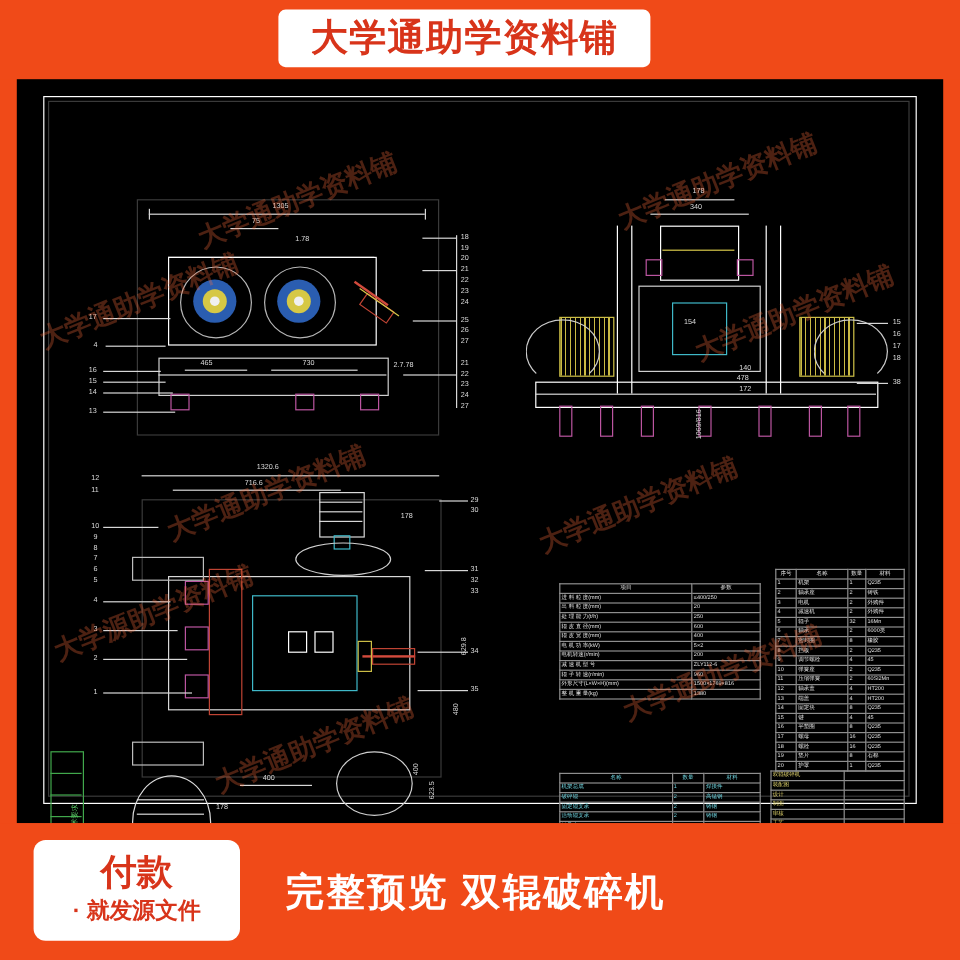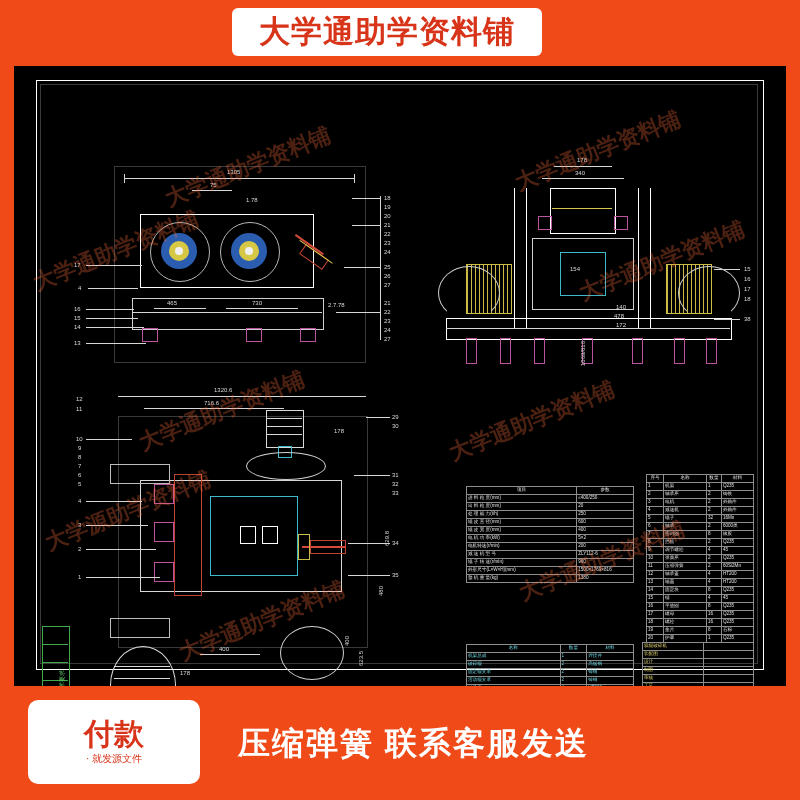--- a/index.html
+++ b/index.html
@@ -43,21 +43,21 @@
   
   .wm{position:absolute;color:rgba(255,120,70,0.42);font-size:22px;font-weight:bold;
       transform:rotate(-22deg);white-space:nowrap;pointer-events:none;font-family:"Liberation Sans",sans-serif;}
   .wm-dark{color:rgba(255,110,60,0.30);}
 
   
   .bottom{position:absolute;left:0;top:686px;width:800px;height:114px;background:#f04a18;}
   .pay-plate{position:absolute;left:28px;top:14px;width:172px;height:84px;background:#ffffff;border-radius:10px;
       display:flex;flex-direction:column;align-items:center;justify-content:center;}
   .pay-plate .p1{font-size:30px;font-weight:bold;color:#d8341a;line-height:1.05;}
-  .pay-plate .p2{font-size:10px;font-weight:normal;color:#d8341a;margin-top:3px;}
+  .pay-plate .p2{font-size:19px;font-weight:bold;color:#d8341a;margin-top:3px;}
   .bottom-txt{position:absolute;left:238px;top:36px;font-size:32px;font-weight:bold;color:#ffffff;letter-spacing:2px;}
 </style>
 </head>
 <body>
 
 <div class="top-banner">
   <div class="banner-plate">
     <span>大学通助学资料铺</span>
   </div>
 </div>
@@ -527,14 +527,14 @@
   <div class="wm wm-dark" style="left:430px;top:340px;">大学通助学资料铺</div>
   <div class="wm wm-dark" style="left:500px;top:480px;">大学通助学资料铺</div>
   <div class="wm wm-dark" style="left:160px;top:540px;">大学通助学资料铺</div>
 </div>
 
 <div class="bottom">
   <div class="pay-plate">
     <div class="p1">付款</div>
     <div class="p2">· 就发源文件</div>
   </div>
-  <div class="bottom-txt">压缩弹簧 联系客服发送</div>
+  <div class="bottom-txt">完整预览 双辊破碎机</div>
 </div>
 
 </body></html>

